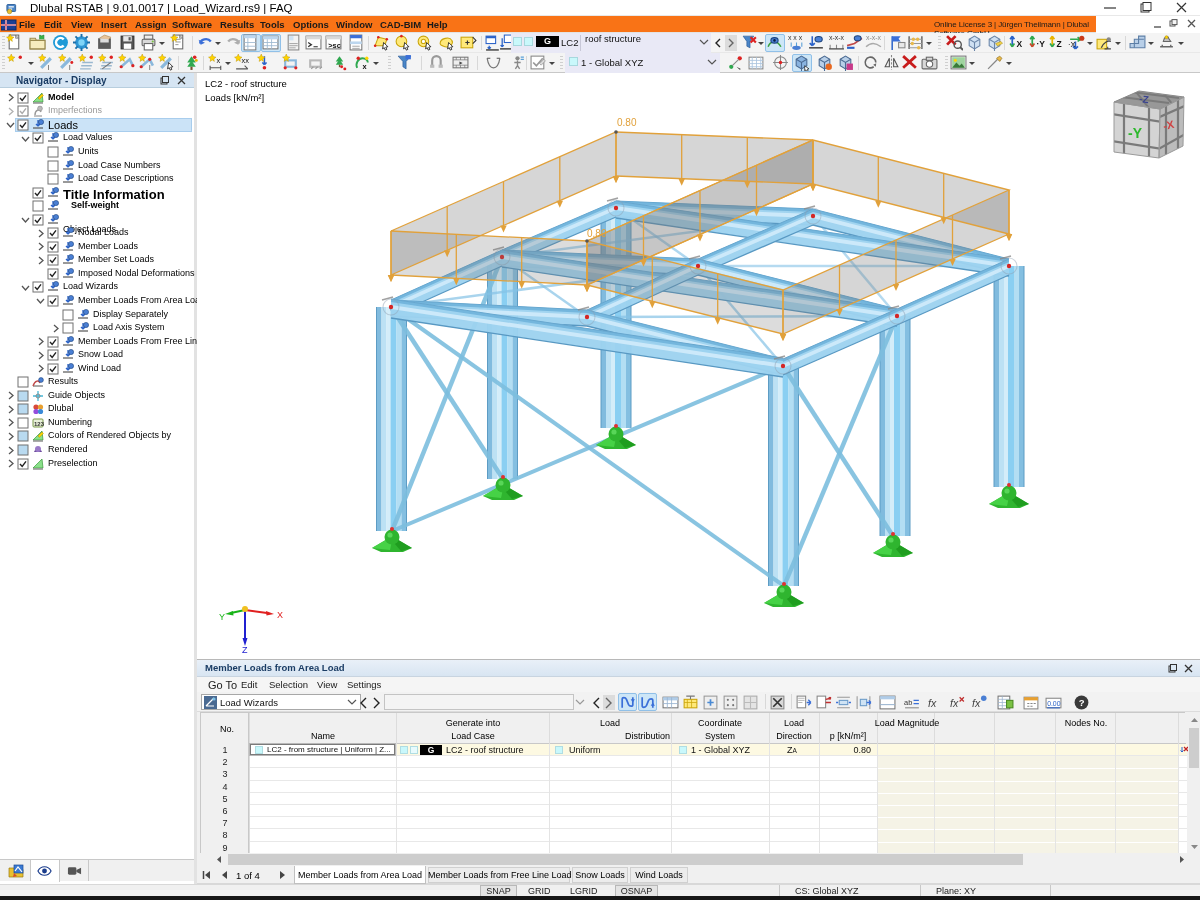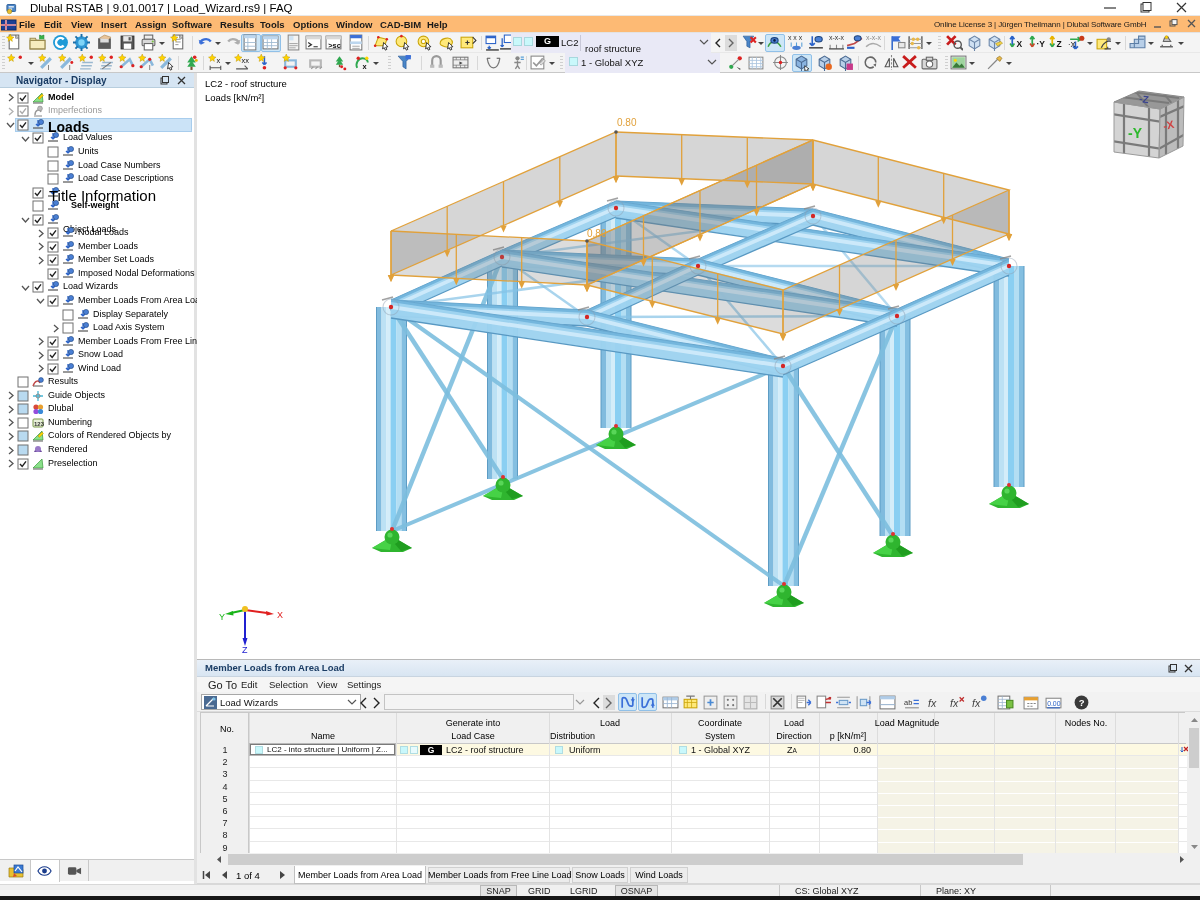--- a/index.html
+++ b/index.html
@@ -15,21 +15,21 @@
       <circle cx="4" cy="12" r="2.6" fill="#e8c030" stroke="#9a7a10" stroke-width=".6"></circle>
     </svg>
     <div class="abs" style="left:30px;top:2px;font-size:11.5px;color:#000">Dlubal RSTAB | 9.01.0017 | Load_Wizard.rs9 | FAQ</div>
     <svg class="abs" style="left:1100px;top:0" width="100" height="16" viewBox="0 0 100 16">
       <path d="M4 8h12" stroke="#333" stroke-width="1.2"></path>
       <rect x="41" y="4" width="8" height="8" fill="none" stroke="#333"></rect>
       <rect x="43" y="2.5" width="8" height="8" fill="#fff" stroke="#333"></rect>
       <path d="M77 3l9 9M86 3l-9 9" stroke="#333" stroke-width="1.2"></path>
     </svg>
   </div>
-<div class="abs" style="left:0;top:16px;width:1200px;height:17px;background:#fdba74;border-bottom:1px solid #e3e3e3">
+<div class="abs" style="left:0;top:16px;width:1096px;height:17px;background:#f97316;border-bottom:1px solid #e3e3e3">
     <svg class="abs" style="left:1px;top:1px" width="16" height="16" viewBox="0 0 16 16">
       <rect x="0" y="3" width="15" height="10" fill="#1c3f94" stroke="#0a2a6a"></rect>
       <path d="M0 8h15M5 3v10" stroke="#fff" stroke-width="1.6"></path>
       <path d="M0 8h15M5 3v10" stroke="#c01" stroke-width=".7"></path>
     </svg>
     <div class="abs" style="left:19px;top:3px;font-size:9.5px;font-weight:600;color:#1a1a1a">File</div>
     <div class="abs" style="left:44px;top:3px;font-size:9.5px;font-weight:600;color:#1a1a1a">Edit</div>
     <div class="abs" style="left:71px;top:3px;font-size:9.5px;font-weight:600;color:#1a1a1a">View</div>
     <div class="abs" style="left:101px;top:3px;font-size:9.5px;font-weight:600;color:#1a1a1a">Insert</div>
     <div class="abs" style="left:135px;top:3px;font-size:9.5px;font-weight:600;color:#1a1a1a">Assign</div>
@@ -183,21 +183,21 @@
       <rect x="5" y="1" width="9" height="7" fill="#fff" stroke="#2a62c8"></rect>
       <path d="M3 4v8M3 12l-1.5-1.5M3 12l1.5-1.5" stroke="#2a62c8" stroke-width="1.2"></path>
       <path d="M1 14h12" stroke="#444" stroke-width="1.4"></path>
     </svg>
     <div class="abs" style="left:511px;top:0px;width:200px;height:20px;background:#e9e9f6"></div>
     <div class="abs" style="left:513px;top:4px;width:9px;height:9px;background:#c9f8fb;border:1px solid #a8d8de"></div>
     <div class="abs" style="left:524px;top:4px;width:9px;height:9px;background:#c9f8fb;border:1px solid #a8d8de"></div>
     <div class="abs" style="left:536px;top:3px;width:23px;height:11px;background:#000;color:#fff;font-size:9px;font-weight:bold;text-align:center;line-height:11px">G</div>
     <div class="abs" style="left:561px;top:4px;font-size:9.5px">LC2</div>
     <div class="abs" style="left:580px;top:2px;width:1px;height:16px;background:#c8c8d8"></div>
-    <div class="abs" style="left:585px;top:10px;font-size:9.5px">roof structure</div>
+    <div class="abs" style="left:585px;top:0;font-size:9.5px">roof structure</div>
     <svg class="abs" style="left:698px;top:5px" width="12" height="10" viewBox="0 0 12 10">
       <path d="M2 2l4 4 4-4" fill="none" stroke="#555" stroke-width="1.2"></path>
     </svg>
     <div class="abs" style="left:713px;top:2px;width:11px;height:16px"><svg width="11" height="16" viewBox="0 0 11 16">
         <path d="M7 4l-4 4 4 4" fill="none" stroke="#222" stroke-width="1.4"></path>
       </svg></div>
     <div class="abs" style="left:725px;top:2px;width:12px;height:16px;background:#dcdcdc"><svg width="12" height="16" viewBox="0 0 12 16">
         <path d="M4 4l4 4-4 4" fill="none" stroke="#666" stroke-width="1.4"></path>
       </svg></div>
     <svg class="abs" style="left:741px;top:1px" width="17" height="17" viewBox="0 0 16 16">
@@ -574,21 +574,21 @@
     </svg>
     <svg class="abs" style="left:17px;top:45.8px" width="12" height="12" viewBox="0 0 12 12">
       <rect x="1" y="1" width="10" height="10" fill="#fff" stroke="#707070"></rect>
       <path d="M3 6l2.2 2.5L9 3.4" fill="none" stroke="#222" stroke-width="1.4"></path>
     </svg>
     <svg class="abs" style="left:32px;top:45.8px" width="12" height="12" viewBox="0 0 12 12">
       <path d="M6 1v6M6 7L4 5M6 7l2-2" stroke="#2a62c8" stroke-width="1.3" fill="none"></path>
       <path d="M1 9h10" stroke="#555" stroke-width="1.2"></path>
       <circle cx="9" cy="3" r="2.6" fill="#4a7fd4" stroke="#1c447e" stroke-width=".6"></circle>
     </svg>
-    <div class="abs" style="left:48px;top:45.8px;font-size:14px;font-weight:bold;color:#000;white-space:nowrap">Loads</div>
+    <div class="abs" style="left:48px;top:45.8px;font-size:11px;font-weight:normal;color:#000;white-space:nowrap">Loads</div>
     <svg class="abs" style="left:20px;top:59.9px" width="11" height="11" viewBox="0 0 11 11">
       <path d="M2 4l3.5 4L9 4" fill="none" stroke="#555" stroke-width="1.3"></path>
     </svg>
     <svg class="abs" style="left:32px;top:59.4px" width="12" height="12" viewBox="0 0 12 12">
       <rect x="1" y="1" width="10" height="10" fill="#fff" stroke="#707070"></rect>
       <path d="M3 6l2.2 2.5L9 3.4" fill="none" stroke="#222" stroke-width="1.4"></path>
     </svg>
     <svg class="abs" style="left:47px;top:59.4px" width="12" height="12" viewBox="0 0 12 12">
       <path d="M6 1v6M6 7L4 5M6 7l2-2" stroke="#2a62c8" stroke-width="1.3" fill="none"></path>
       <path d="M1 9h10" stroke="#555" stroke-width="1.2"></path>
@@ -624,21 +624,21 @@
     <div class="abs" style="left:78px;top:100.0px;font-size:9px;font-weight:normal;color:#000;white-space:nowrap">Load Case Descriptions</div>
     <svg class="abs" style="left:32px;top:113.6px" width="12" height="12" viewBox="0 0 12 12">
       <rect x="1" y="1" width="10" height="10" fill="#fff" stroke="#707070"></rect>
       <path d="M3 6l2.2 2.5L9 3.4" fill="none" stroke="#222" stroke-width="1.4"></path>
     </svg>
     <svg class="abs" style="left:47px;top:113.6px" width="12" height="12" viewBox="0 0 12 12">
       <path d="M6 1v6M6 7L4 5M6 7l2-2" stroke="#2a62c8" stroke-width="1.3" fill="none"></path>
       <path d="M1 9h10" stroke="#555" stroke-width="1.2"></path>
       <circle cx="9" cy="3" r="2.6" fill="#4a7fd4" stroke="#1c447e" stroke-width=".6"></circle>
     </svg>
-    <div class="abs" style="left:49px;top:113.6px;font-size:15px;font-weight:normal;color:#000;white-space:nowrap">Title Information</div>
+    <div class="abs" style="left:63px;top:113.6px;font-size:13px;font-weight:bold;color:#000;white-space:nowrap">Title Information</div>
     <svg class="abs" style="left:32px;top:127.1px" width="12" height="12" viewBox="0 0 12 12">
       <rect x="1" y="1" width="10" height="10" fill="#fff" stroke="#707070"></rect>
     </svg>
     <svg class="abs" style="left:47px;top:127.1px" width="12" height="12" viewBox="0 0 12 12">
       <path d="M6 1v6M6 7L4 5M6 7l2-2" stroke="#2a62c8" stroke-width="1.3" fill="none"></path>
       <path d="M1 9h10" stroke="#555" stroke-width="1.2"></path>
       <circle cx="9" cy="3" r="2.6" fill="#4a7fd4" stroke="#1c447e" stroke-width=".6"></circle>
     </svg>
     <div class="abs" style="left:71px;top:127.1px;font-size:9px;font-weight:bold;color:#000;white-space:nowrap">Self-weight</div>
     <svg class="abs" style="left:20px;top:141.2px" width="11" height="11" viewBox="0 0 11 11">
@@ -1384,21 +1384,21 @@
       <div class="abs" style="left:793px;top:0;width:1px;height:140px;background:#dcdcdc"></div>
       <div class="abs" style="left:854px;top:0;width:1px;height:140px;background:#dcdcdc"></div>
       <div class="abs" style="left:914px;top:0;width:1px;height:140px;background:#dcdcdc"></div>
       <div class="abs" style="left:977px;top:0;width:1px;height:140px;background:#dcdcdc"></div>
       <div class="abs" style="left:0;top:0;width:48px;height:140px;background:#f0f0f0;border-right:1px solid #c8c8c8"></div>
       <div class="abs" style="left:-34px;top:11px;width:120px;text-align:center;font-size:9px;color:#000;white-space:nowrap">No.</div>
       <div class="abs" style="left:62px;top:18px;width:120px;text-align:center;font-size:9px;color:#000;white-space:nowrap">Name</div>
       <div class="abs" style="left:212px;top:5px;width:120px;text-align:center;font-size:9px;color:#000;white-space:nowrap">Generate into</div>
       <div class="abs" style="left:212px;top:18px;width:120px;text-align:center;font-size:9px;color:#000;white-space:nowrap">Load Case</div>
       <div class="abs" style="left:349px;top:5px;width:120px;text-align:center;font-size:9px;color:#000;white-space:nowrap">Load</div>
-      <div class="abs" style="left:349px;top:18px;width:120px;text-align:left;font-size:9px;color:#000;white-space:nowrap">Distribution</div>
+      <div class="abs" style="left:349px;top:18px;width:120px;text-align:right;font-size:9px;color:#000;white-space:nowrap">Distribution</div>
       <div class="abs" style="left:459px;top:5px;width:120px;text-align:center;font-size:9px;color:#000;white-space:nowrap">Coordinate</div>
       <div class="abs" style="left:459px;top:18px;width:120px;text-align:center;font-size:9px;color:#000;white-space:nowrap">System</div>
       <div class="abs" style="left:533px;top:5px;width:120px;text-align:center;font-size:9px;color:#000;white-space:nowrap">Load</div>
       <div class="abs" style="left:533px;top:18px;width:120px;text-align:center;font-size:9px;color:#000;white-space:nowrap">Direction</div>
       <div class="abs" style="left:587px;top:18px;width:120px;text-align:center;font-size:9px;color:#000;white-space:nowrap">p [kN/m²]</div>
       <div class="abs" style="left:646px;top:5px;width:120px;text-align:center;font-size:9px;color:#000;white-space:nowrap">Load Magnitude</div>
       <div class="abs" style="left:825px;top:5px;width:120px;text-align:center;font-size:9px;color:#000;white-space:nowrap">Nodes No.</div>
       <div class="abs" style="left:49px;top:31.0px;width:937px;height:12.2px;background:#fdf9e2;border-bottom:1px solid #e8e8e8"></div>
       <div class="abs" style="left:0;top:31.0px;width:48px;height:12.2px;text-align:center;font-size:9px;color:#222;line-height:12px">1</div>
       <div class="abs" style="left:49px;top:43.2px;width:937px;height:12.2px;background:#fff;border-bottom:1px solid #e8e8e8"></div>
@@ -1433,21 +1433,21 @@
       <div class="abs" style="left:568px;top:31px;width:1px;height:109px;background:#e4e4e4"></div>
       <div class="abs" style="left:618px;top:31px;width:1px;height:109px;background:#e4e4e4"></div>
       <div class="abs" style="left:676px;top:31px;width:1px;height:109px;background:#e4e4e4"></div>
       <div class="abs" style="left:733px;top:31px;width:1px;height:109px;background:#e4e4e4"></div>
       <div class="abs" style="left:793px;top:31px;width:1px;height:109px;background:#e4e4e4"></div>
       <div class="abs" style="left:854px;top:31px;width:1px;height:109px;background:#e4e4e4"></div>
       <div class="abs" style="left:914px;top:31px;width:1px;height:109px;background:#e4e4e4"></div>
       <div class="abs" style="left:977px;top:31px;width:1px;height:109px;background:#e4e4e4"></div>
       <div class="abs" style="left:49px;top:31px;width:145px;height:11px;background:#fff;border:1px solid #7a7a7a;outline:1px solid #b8b8b8"></div>
       <div class="abs cyansq" style="left:54px;top:33px;width:8px;height:8px"></div>
-      <div class="abs" style="left:66px;top:32px;width:126px;overflow:hidden;font-size:8px;white-space:nowrap">LC2 - into structure | Uniform | Z...</div>
+      <div class="abs" style="left:66px;top:32px;width:126px;overflow:hidden;font-size:8px;white-space:nowrap">LC2 - from structure | Uniform | Z...</div>
       <div class="abs cyansq" style="left:199px;top:33px;width:8px;height:8px"></div>
       <div class="abs cyansq" style="left:209px;top:33px;width:8px;height:8px;background:#e8fbfd"></div>
       <div class="abs" style="left:219px;top:32px;width:22px;height:10px;background:#000;color:#fff;font-size:8.5px;font-weight:bold;text-align:center;line-height:10px">G</div>
       <div class="abs" style="left:245px;top:32px;font-size:9px;white-space:nowrap">LC2 - roof structure</div>
       <div class="abs cyansq" style="left:354px;top:33px;width:8px;height:8px"></div>
       <div class="abs" style="left:368px;top:32px;font-size:9px">Uniform</div>
       <div class="abs cyansq" style="left:478px;top:33px;width:8px;height:8px"></div>
       <div class="abs" style="left:490px;top:32px;font-size:9px">1 - Global XYZ</div>
       <div class="abs" style="left:586px;top:32px;font-size:9px">Z<span style="font-size:6.5px">A</span></div>
       <div class="abs" style="left:618px;top:32px;width:52px;text-align:right;font-size:9px">0.80</div>

